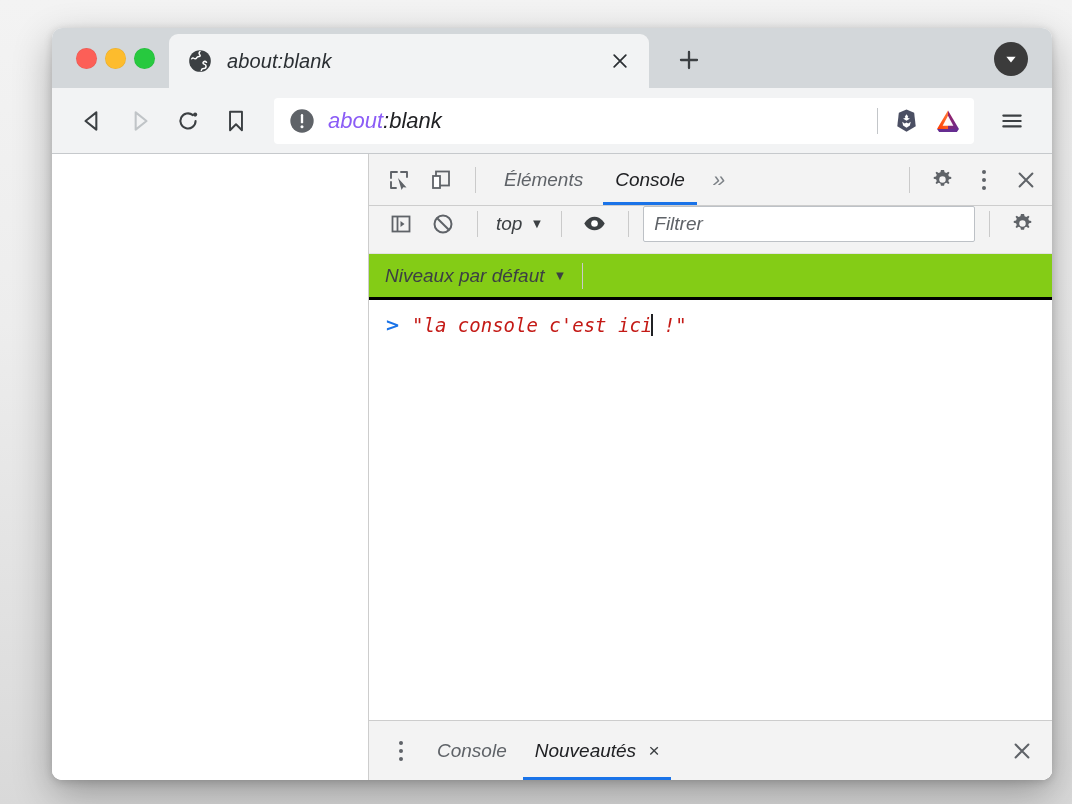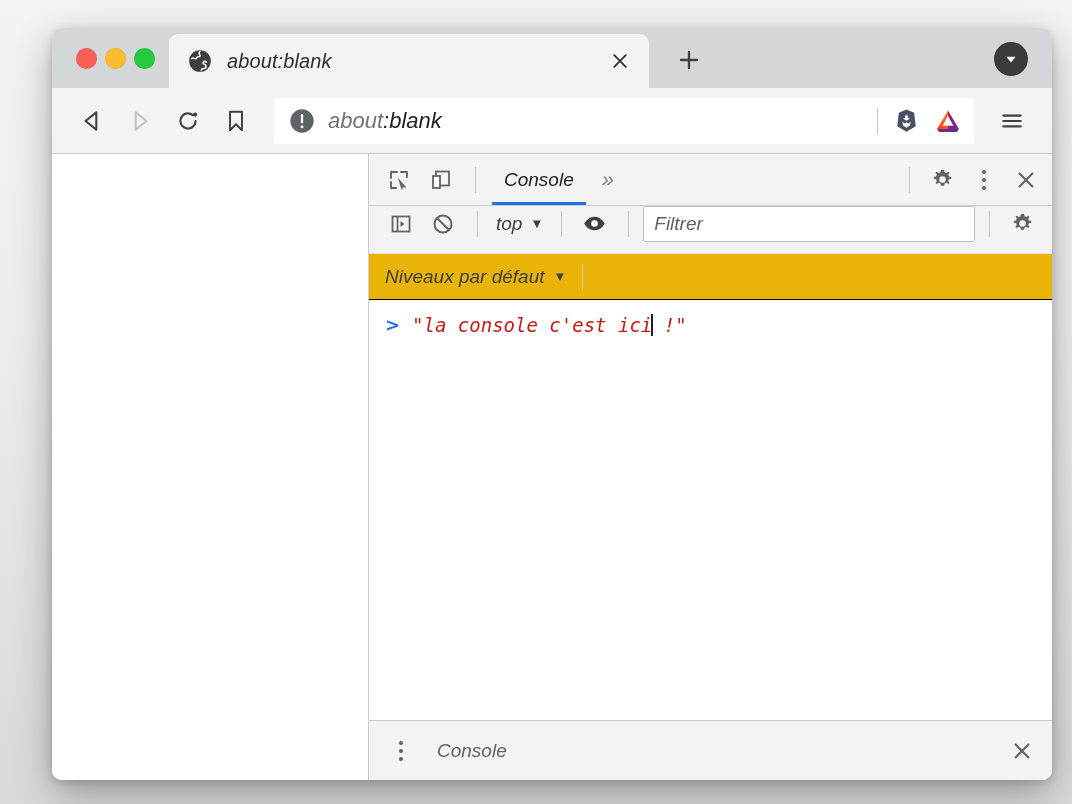--- a/index.html
+++ b/index.html
@@ -137,21 +137,21 @@
     box-sizing: border-box;
   }
   #url-security-icon { width: 28px; height: 28px; flex: 0 0 28px; margin-right: 12px; }
   #url-text {
     flex: 1 1 auto;
     font-size: 22px;
     color: #202124;
     white-space: nowrap;
     overflow: hidden;
   }
-  #url-text .dim { color: #737373; }
+  #url-text .dim { color: #8b5cf6; }
   .url-sep {
     width: 1px; height: 26px;
     background: #c3c6c9;
     margin: 0 8px 0 4px;
     flex: 0 0 1px;
   }
   .url-action {
     width: 40px; height: 40px;
     display: flex; align-items: center; justify-content: center;
     flex: 0 0 40px;
@@ -267,22 +267,22 @@
     padding: 0 10px;
     box-sizing: border-box;
     font-size: 19px;
     color: #5f6368;
     min-width: 0;
     margin: 0 2px;
   }
   #console-toolbar2 {
     height: 46px;
     flex: 0 0 46px;
-    background: #eab308;
-    border-bottom: 1px solid #000000;
+    background: #84cc16;
+    border-bottom: 3px solid #000000;
     display: flex;
     align-items: center;
     padding: 0 12px;
     box-sizing: border-box;
   }
   #levels-select {
     display: flex; align-items: center;
     font-size: 19px;
     color: #3c4043;
     height: 34px;
@@ -526,20 +526,21 @@
           </svg>
         </span>
         <span class="dt-icon-btn">
           <svg viewBox="0 0 24 24" width="24" height="24">
             <rect x="7" y="3.5" width="13" height="14" fill="none" stroke="#5f6368" stroke-width="1.8"></rect>
             <rect x="4" y="8" width="7" height="12" fill="#ffffff" stroke="#5f6368" stroke-width="1.8"></rect>
           </svg>
         </span>
         <span class="dt-sep"></span>
 
+        <span class="dt-tab">Éléments</span>
         <span class="dt-tab active">Console</span>
         <span class="dt-more">»</span>
 
         <span id="dt-tabbar-spacer"></span>
 
         <span class="dt-sep"></span>
         <span class="dt-icon-btn">
           <svg viewBox="0 0 24 24" width="25" height="25">
             <path d="M12 2.8 l1.5 0 .5 2.2 1.7 .7 1.9-1.2 1.1 1.1 -1.2 1.9 .7 1.7 2.2 .5 0 1.5 -2.2 .5 -.7 1.7 1.2 1.9 -1.1 1.1 -1.9-1.2 -1.7 .7 -.5 2.2 -1.5 0 -1.5 0 -.5-2.2 -1.7-.7 -1.9 1.2 -1.1-1.1 1.2-1.9 -.7-1.7 -2.2-.5 0-1.5 2.2-.5 .7-1.7 -1.2-1.9 1.1-1.1 1.9 1.2 1.7-.7 .5-2.2 z" fill="#5f6368"></path>
             <circle cx="12" cy="12" r="3.1" fill="#f3f3f3"></circle>
@@ -620,20 +621,24 @@
 
       <div id="drawer-tabbar">
         <span class="dt-icon-btn">
           <span class="kebab">
               <i></i>
               <i></i>
               <i></i>
             </span>
         </span>
         <span class="drawer-tab">Console</span>
+        <span class="drawer-tab active">
+          <span>Nouveautés</span>
+          <span class="tab-x">×</span>
+        </span>
         <span id="drawer-spacer"></span>
         <span class="dt-icon-btn">
           <svg viewBox="0 0 24 24" width="22" height="22">
             <path d="M5 5 L19 19 M19 5 L5 19" stroke="#5f6368" stroke-width="2.2" stroke-linecap="round"></path>
           </svg>
         </span>
       </div>
 
     </div>
   </div>

